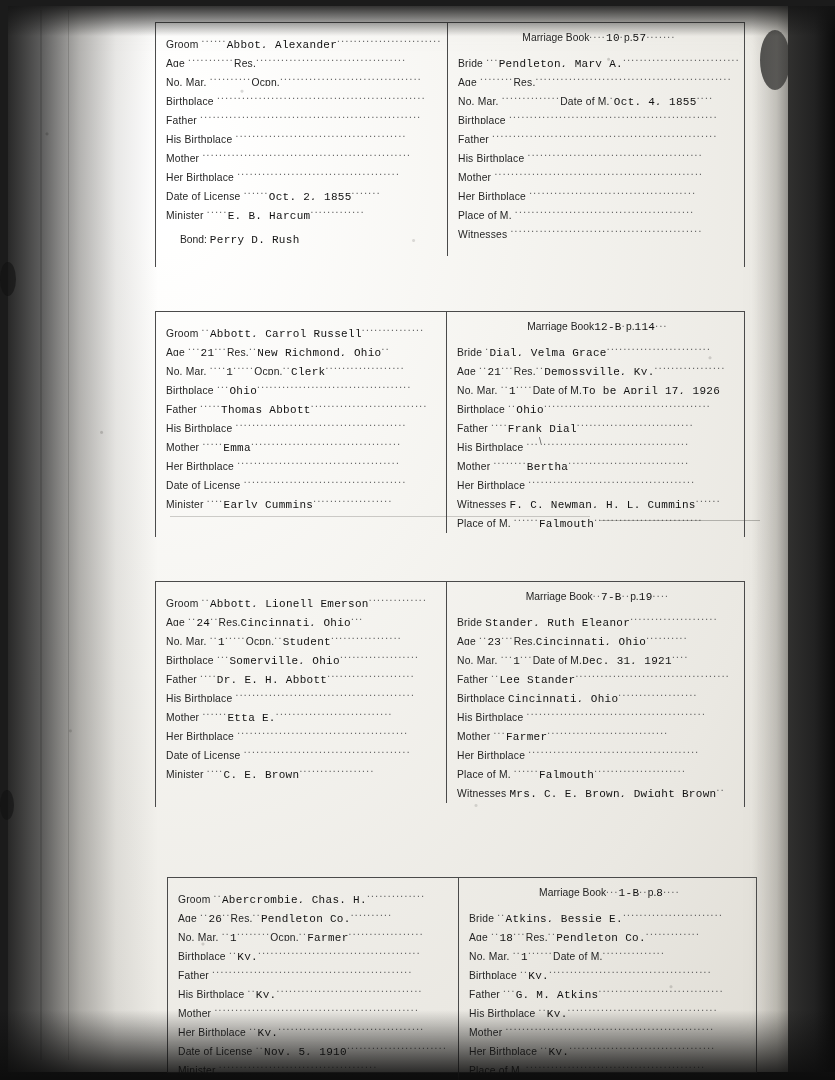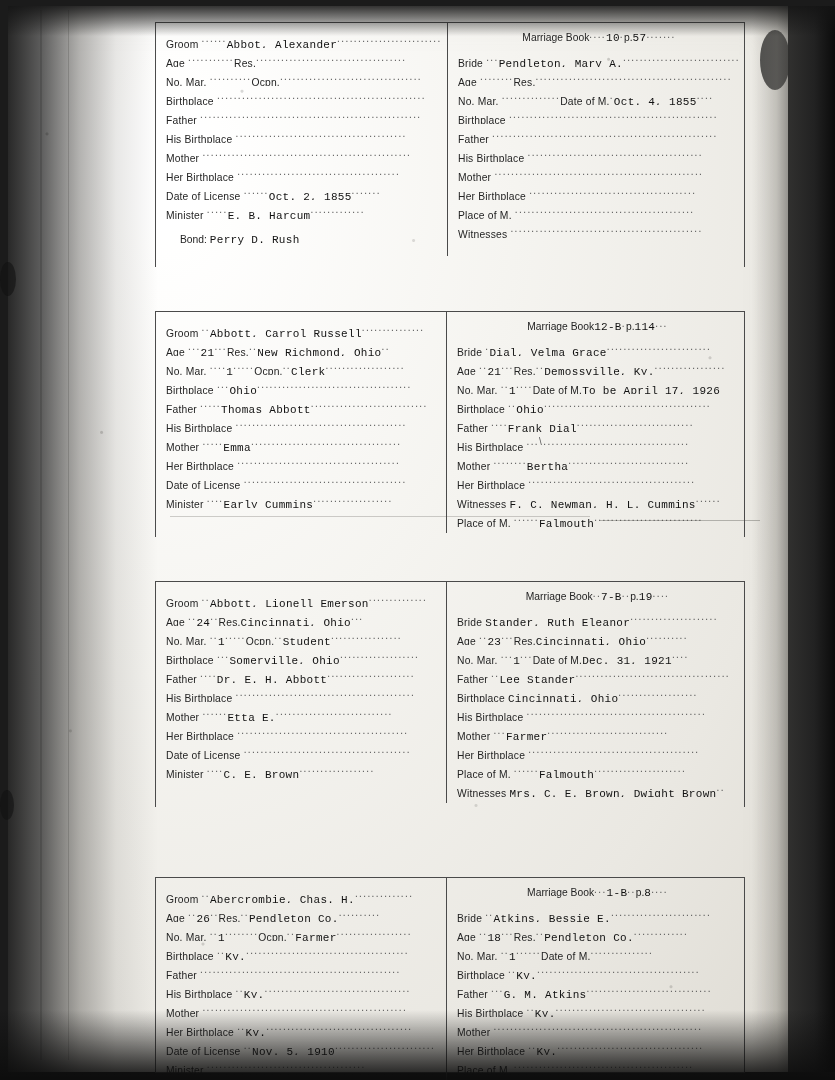--- a/index.html
+++ b/index.html
@@ -100,21 +100,21 @@
     color: #1a1a1a;
   }
   .record {
     position: relative;
     width: 590px;
     border-left: 1.5px solid #4a4a4a;
     border-right: 1.5px solid #4a4a4a;
     box-sizing: border-box;
   }
   .record.topline { border-top: 1.5px solid #4a4a4a; }
-  .record.botline { border-bottom: 1.5px solid #4a4a4a; }
+  .record.botline { border-bottom: 1.5px solid #4a4a4a; margin-left: 12px; }
   .rec-inner {
     display: flex;
     position: relative;
   }
   .col {
     box-sizing: border-box;
     padding: 6px 6px 6px 10px;
   }
   .col.left { width: 292px; border-right: 1.5px solid #4a4a4a; }
   .col.right { width: 298px; }

